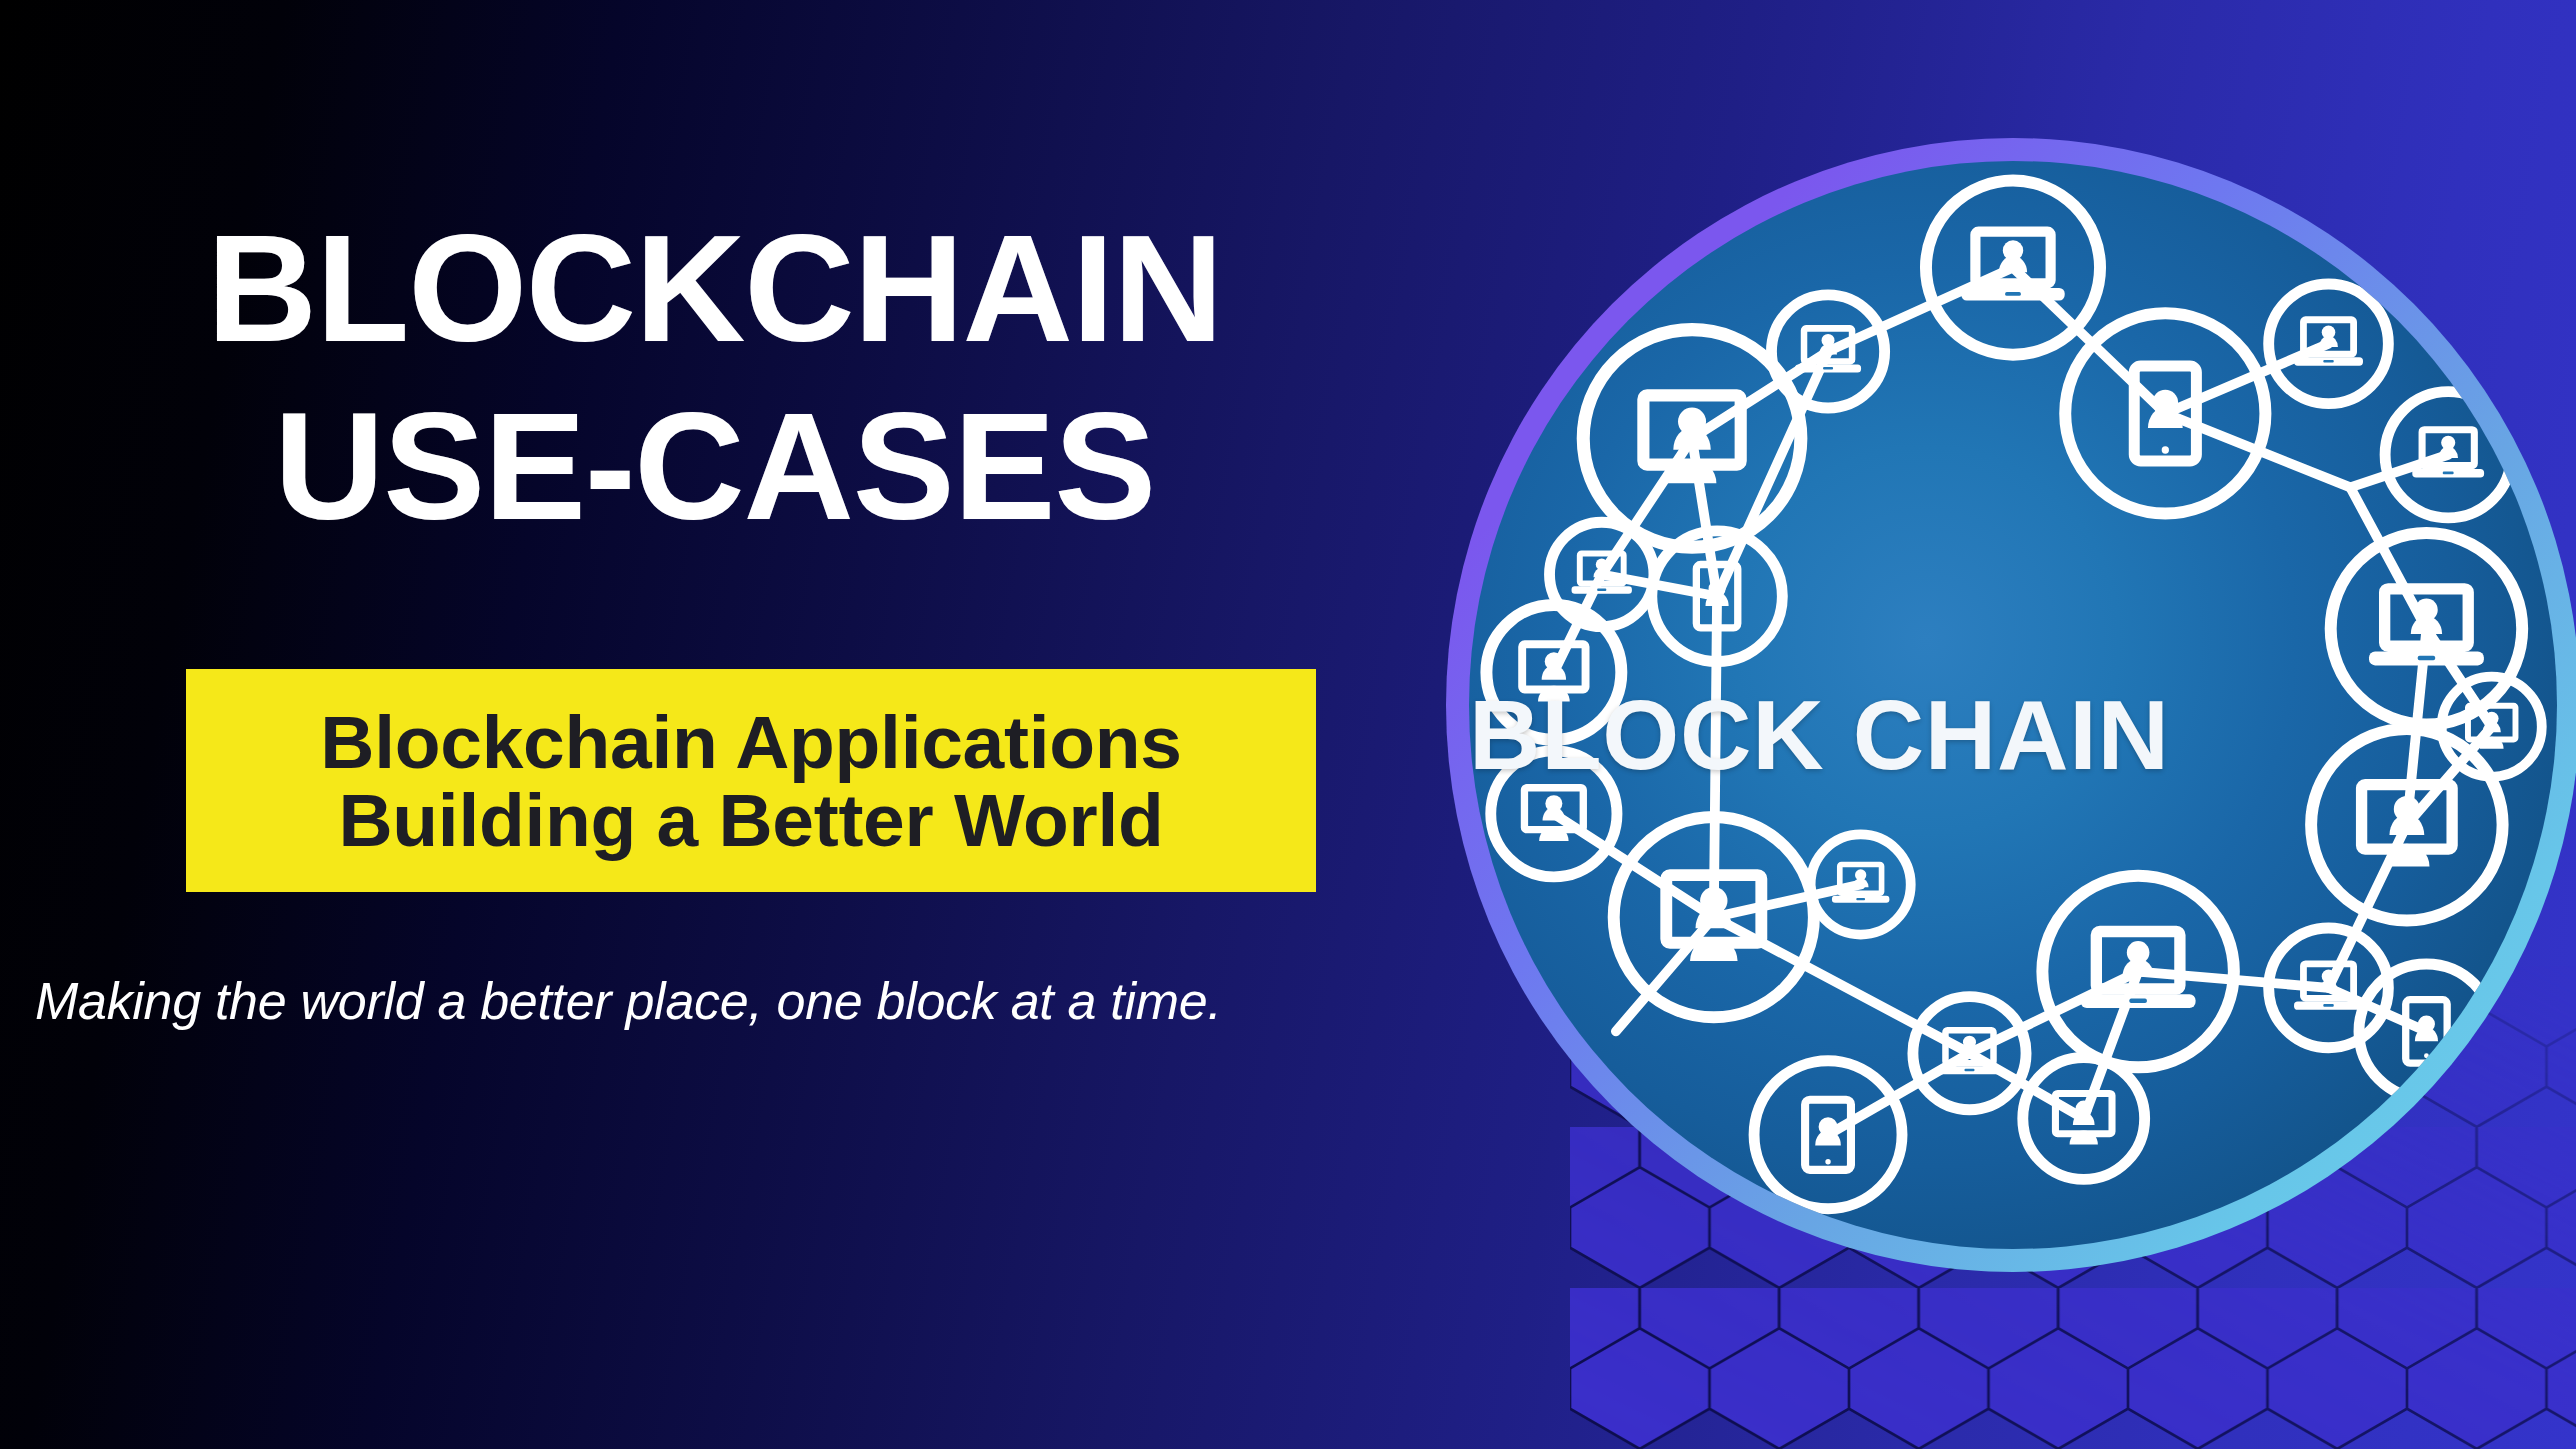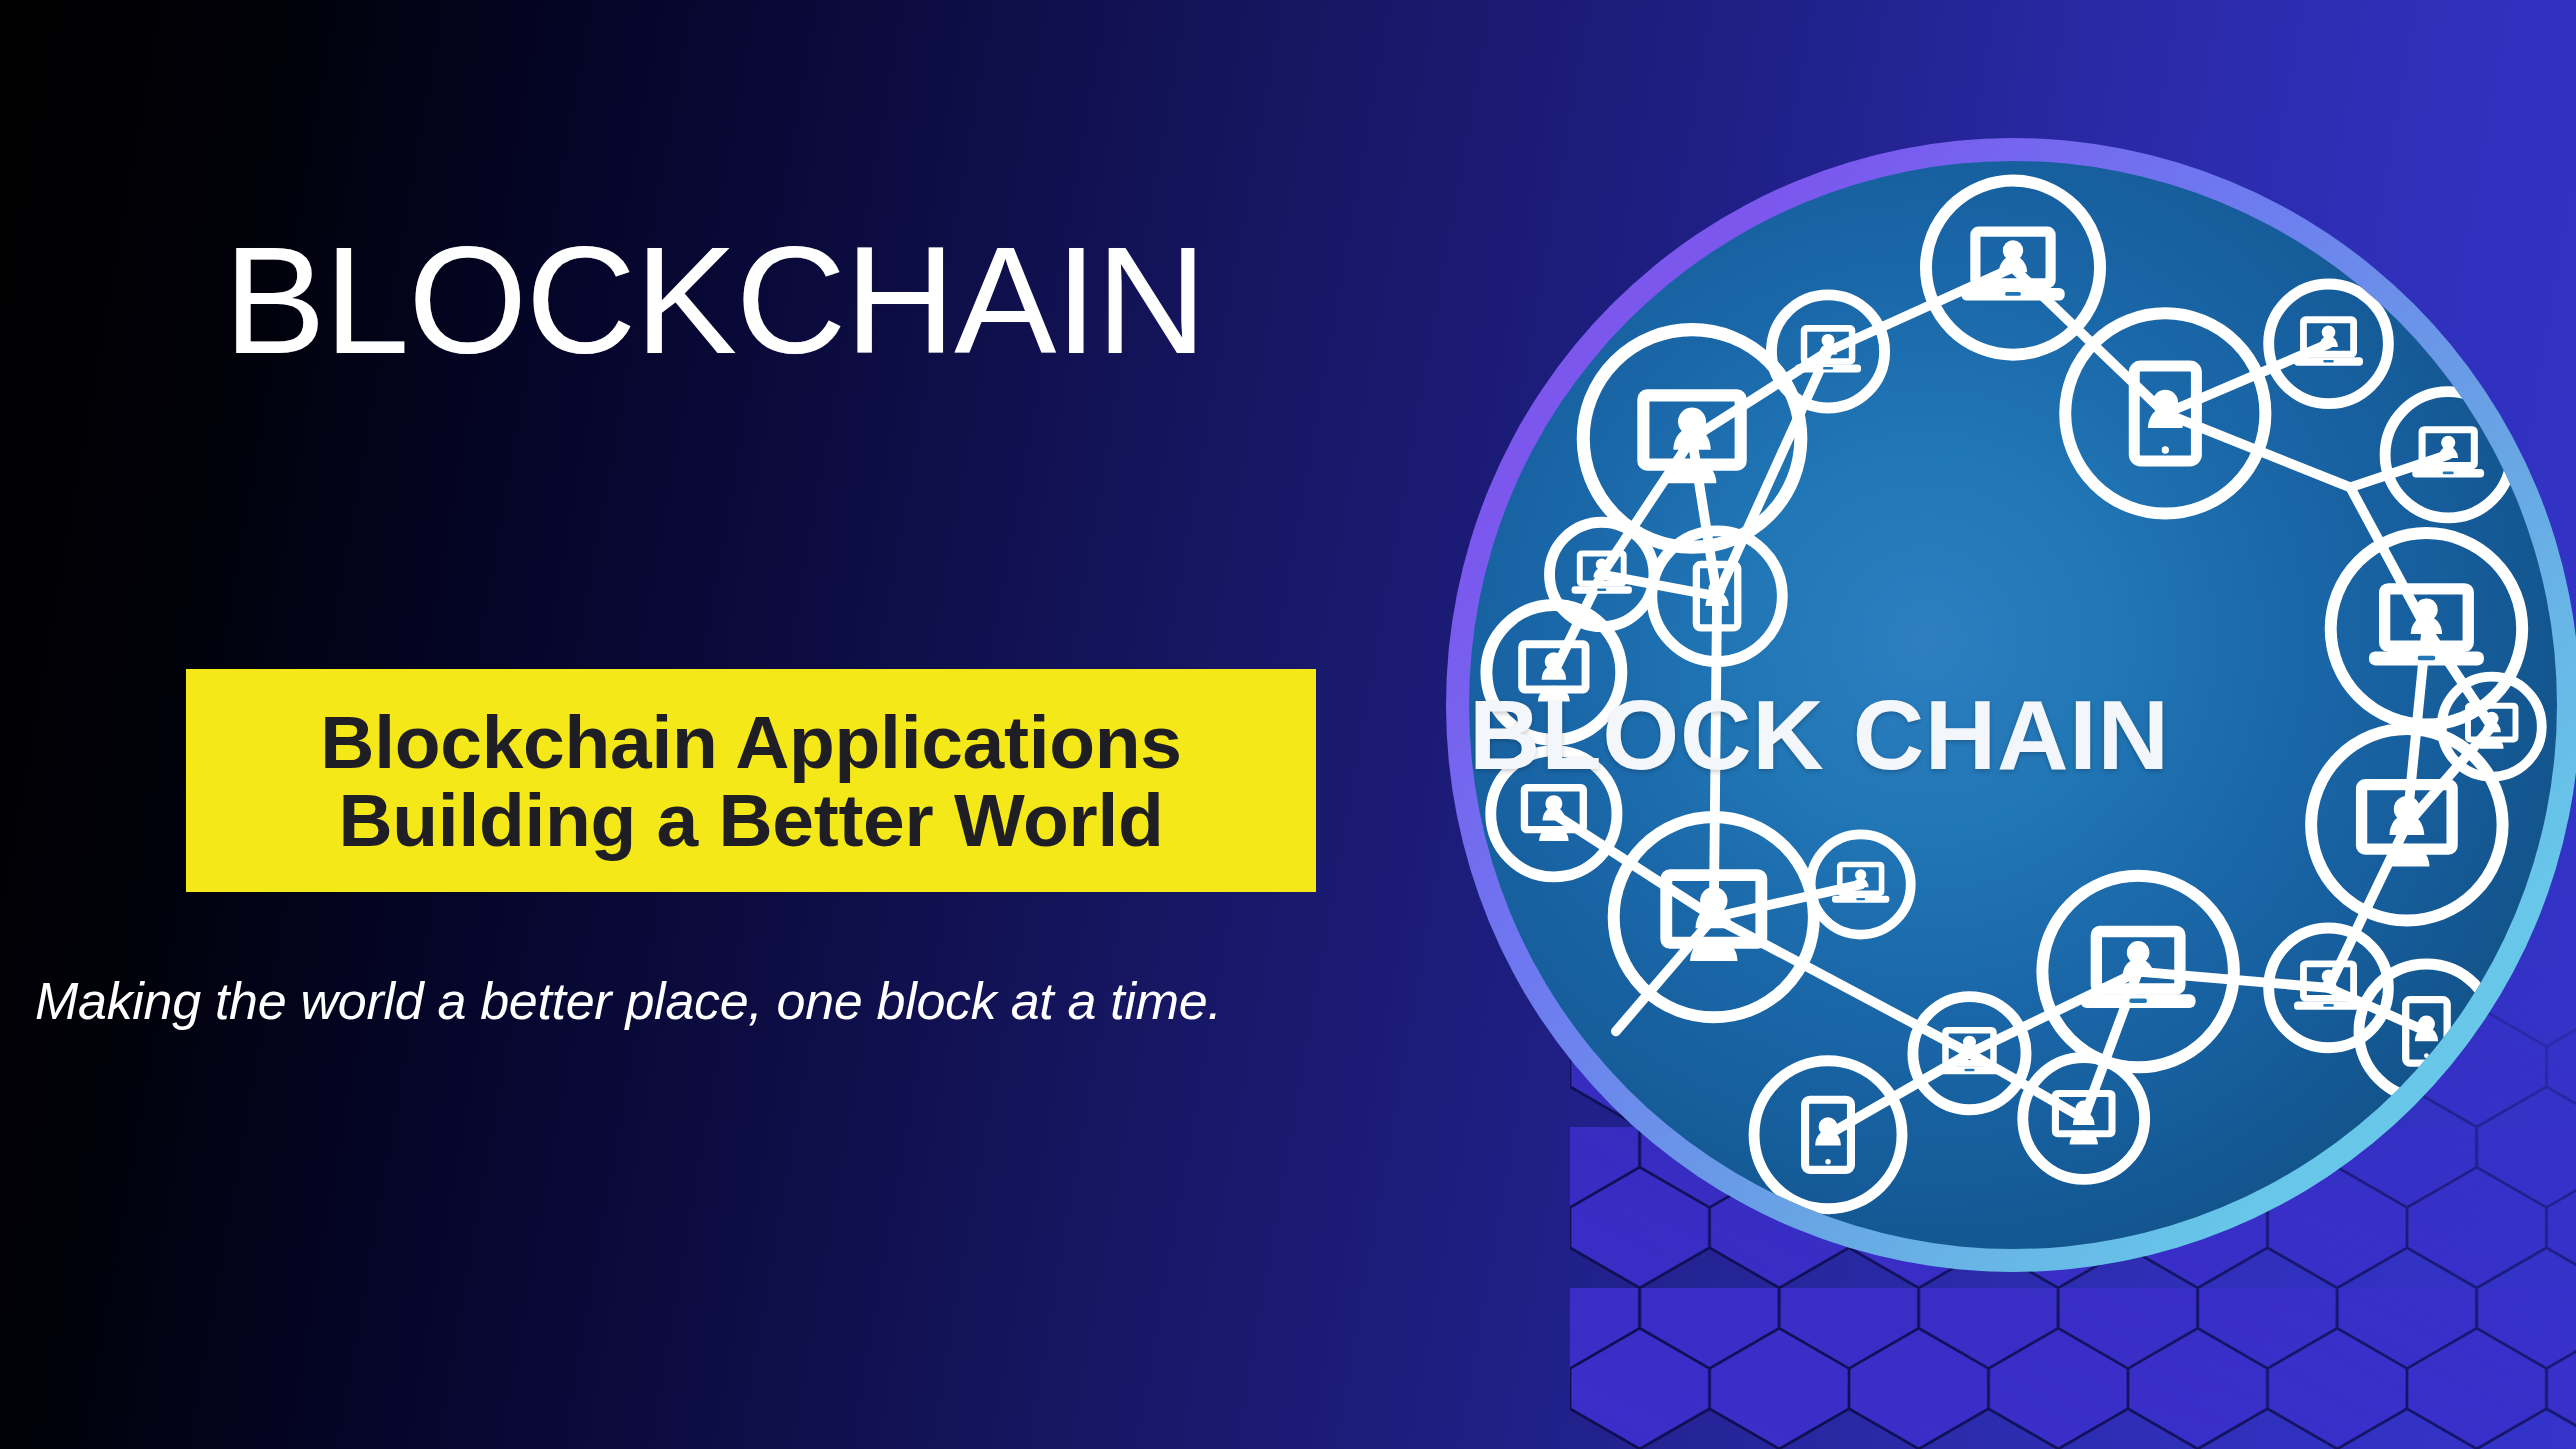--- a/index.html
+++ b/index.html
@@ -28,25 +28,25 @@
   
   .headline-wrap {
     position: absolute;
     left: 0;
     top: 213px;
     width: 1429px;
     text-align: center;
   }
   .headline {
     color: #ffffff;
-    font-weight: 400;
+    font-weight: 700;
     font-size: 153px;
     line-height: 0.98;
     letter-spacing: -1.3px;
-    margin: 12px;
+    margin: 0;
     white-space: nowrap;
     text-shadow: 0 0 0.7px rgba(255,255,255,0.4);
   }
   .headline.l2 {
     margin-top: 28px;
   }
 
   .banner {
     position: absolute;
     left: 186px;
@@ -301,20 +301,21 @@
             <use href="#ico-monitor" transform="translate(78,600) scale(0.52)"></use>
           </g>
         </g>
       </svg>
       <div class="bc-label">BLOCK CHAIN</div>
     </div>
   </div>
 
   <div class="headline-wrap">
     <div class="headline l1">BLOCKCHAIN</div>
+    <div class="headline l2">USE-CASES</div>
   </div>
 
   <div class="banner">
     <div class="banner-line">Blockchain Applications</div>
     <div class="banner-line">Building a Better World</div>
   </div>
 
   <div class="tagline">Making the world a better place, one block at a time.</div>
 
 </div>

